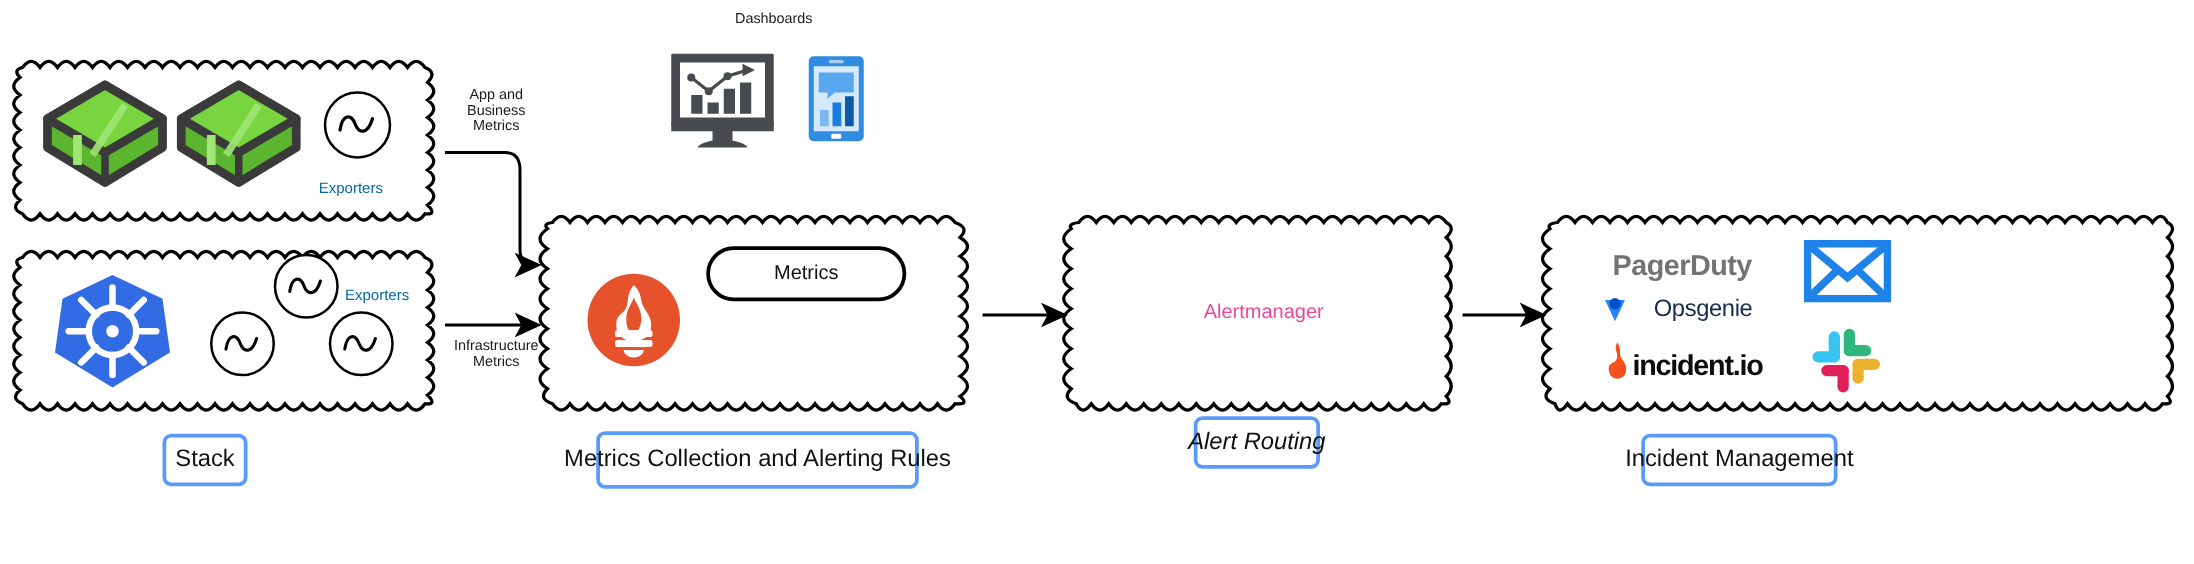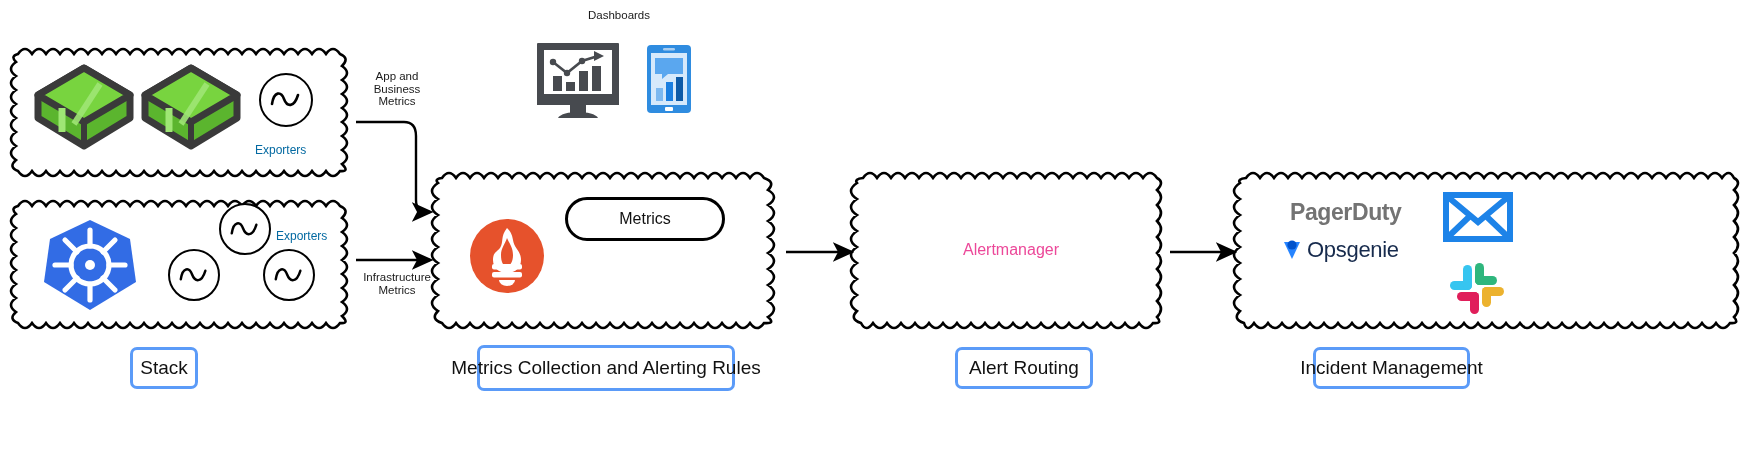--- a/index.html
+++ b/index.html
@@ -85,21 +85,21 @@
   
   .arrows { position: absolute; left: 0; top: 0; width: 1755px; height: 451px; pointer-events: none; }
 
   
   .logo-text { position: absolute; white-space: nowrap; }
   .pagerduty {
     font-size: 23px; font-weight: bold; color: #737373;
     letter-spacing: -0.4px;
   }
   .opsgenie-wrap { position: absolute; display: flex; align-items: center; gap: 5px; }
-  .opsgenie-txt { font-size: 22px; color: #172b4d; letter-spacing: -0.3px; }
+  .opsgenie-txt { font-size: 19px; color: #172b4d; letter-spacing: -0.3px; margin-left: 16px; }
   .incident-wrap { position: absolute; display: flex; align-items: flex-end; gap: 2px; }
   .incident-txt { font-size: 23px; font-weight: bold; color: #0d0d0d; letter-spacing: -1px; }
 </style>
 </head>
 <body>
 
 <div class="cloud" style="left:12px; top:44px; width:340px; height:137px;">
   <svg width="340" height="137" viewBox="0 0 340 137">
     <path d="M6,10 Q13,0 20,10 Q27,0 34,10 Q41,0 48,10 Q55,0 62,10 Q69,0 76,10 Q83,0 90,10 Q97,0 104,10 Q111,0 118,10 Q125,0 132,10 Q139,0 146,10 Q153,0 160,10 Q167,0 174,10 Q181,0 188,10 Q195,0 202,10 Q209,0 216,10 Q223,0 230,10 Q237,0 244,10 Q251,0 258,10 Q265,0 272,10 Q279,0 286,10 Q293,0 300,10 Q307,0 314,10 Q321,0 328,10 Q338,14 330,22 Q340,29 330,36 Q340,43 330,50 Q340,57 330,64 Q340,71 330,78 Q340,85 330,92 Q340,99 330,106 Q340,113 330,120 Q338,128 328,127 Q321,137 314,127 Q307,137 300,127 Q293,137 286,127 Q279,137 272,127 Q265,137 258,127 Q251,137 244,127 Q237,137 230,127 Q223,137 216,127 Q209,137 202,127 Q195,137 188,127 Q181,137 174,127 Q167,137 160,127 Q153,137 146,127 Q139,137 132,127 Q125,137 118,127 Q111,137 104,127 Q97,137 90,127 Q83,137 76,127 Q69,137 62,127 Q55,137 48,127 Q41,137 34,127 Q27,137 20,127 Q13,137 6,127 Q-4,123 4,116 Q-6,109 4,102 Q-6,95 4,88 Q-6,81 4,74 Q-6,67 4,60 Q-6,53 4,46 Q-6,39 4,32 Q-6,25 4,18 Q-2,12 6,10 Z" fill="#ffffff" stroke="#000000" stroke-width="2.6"></path>
   </svg>
@@ -210,20 +210,26 @@
     <div class="logo-text pagerduty" style="left:50px; top:31px;">PagerDuty</div>
 
     <div class="opsgenie-wrap" style="left:42px; top:69px;">
       <svg width="20" height="22" viewBox="0 0 20 22">
         <path d="M2,3 L18,3 L10,20 Z" fill="#2684ff"></path>
         <circle cx="10" cy="6" r="4.6" fill="#0052cc"></circle>
       </svg>
       <span class="opsgenie-txt">Opsgenie</span>
     </div>
 
+    <div class="incident-wrap" style="left:44px; top:104px;">
+      <svg width="20" height="34" viewBox="0 0 20 34">
+        <path d="M10,2 C6,8 12,10 9,16 C7,19 3,18 3,23 C3,28 6,31 10,31 C14,31 17,28 17,23 C17,17 11,15 12,9 C12,6 11,4 10,2 Z" fill="#f4511e"></path>
+      </svg>
+      <span class="incident-txt">incident.io</span>
+    </div>
 
     <svg class="abs" style="left:203px; top:24px;" width="70" height="50" viewBox="0 0 70 50">
       <rect x="3" y="3" width="64" height="44" fill="#ffffff" stroke="#1d83e8" stroke-width="6"></rect>
       <path d="M5,5 L35,30 L65,5" fill="none" stroke="#1d83e8" stroke-width="6"></path>
       <path d="M5,45 L27,24 M65,45 L43,24" fill="none" stroke="#1d83e8" stroke-width="6"></path>
     </svg>
 
     <svg class="abs" style="left:206px; top:89px;" width="62" height="62" viewBox="0 0 62 62">
       <g>
         <rect x="4" y="24" width="22" height="9" rx="4.5" fill="#36c5f0"></rect>
@@ -293,18 +299,18 @@
 Metrics</div>
 <div class="edge-label" style="left:360px; top:271px; width:74px;">Infrastructure
 Metrics</div>
 
 <div class="pill" style="left:130px; top:347px; width:68px; height:42px;">
   <span>Stack</span>
 </div>
 <div class="pill" style="left:477px; top:345px; width:258px; height:46px;">
   <span>Metrics Collection and Alerting Rules</span>
 </div>
-<div class="pill" style="left:955px; top:347px; width:138px; height:42px;">
+<div class="pill" style="left:955px; top:333px; width:101px; height:42px;font-style:italic;">
   <span>Alert Routing</span>
 </div>
 <div class="pill" style="left:1313px; top:347px; width:157px; height:42px;">
   <span>Incident Management</span>
 </div>
 
 </body></html>

